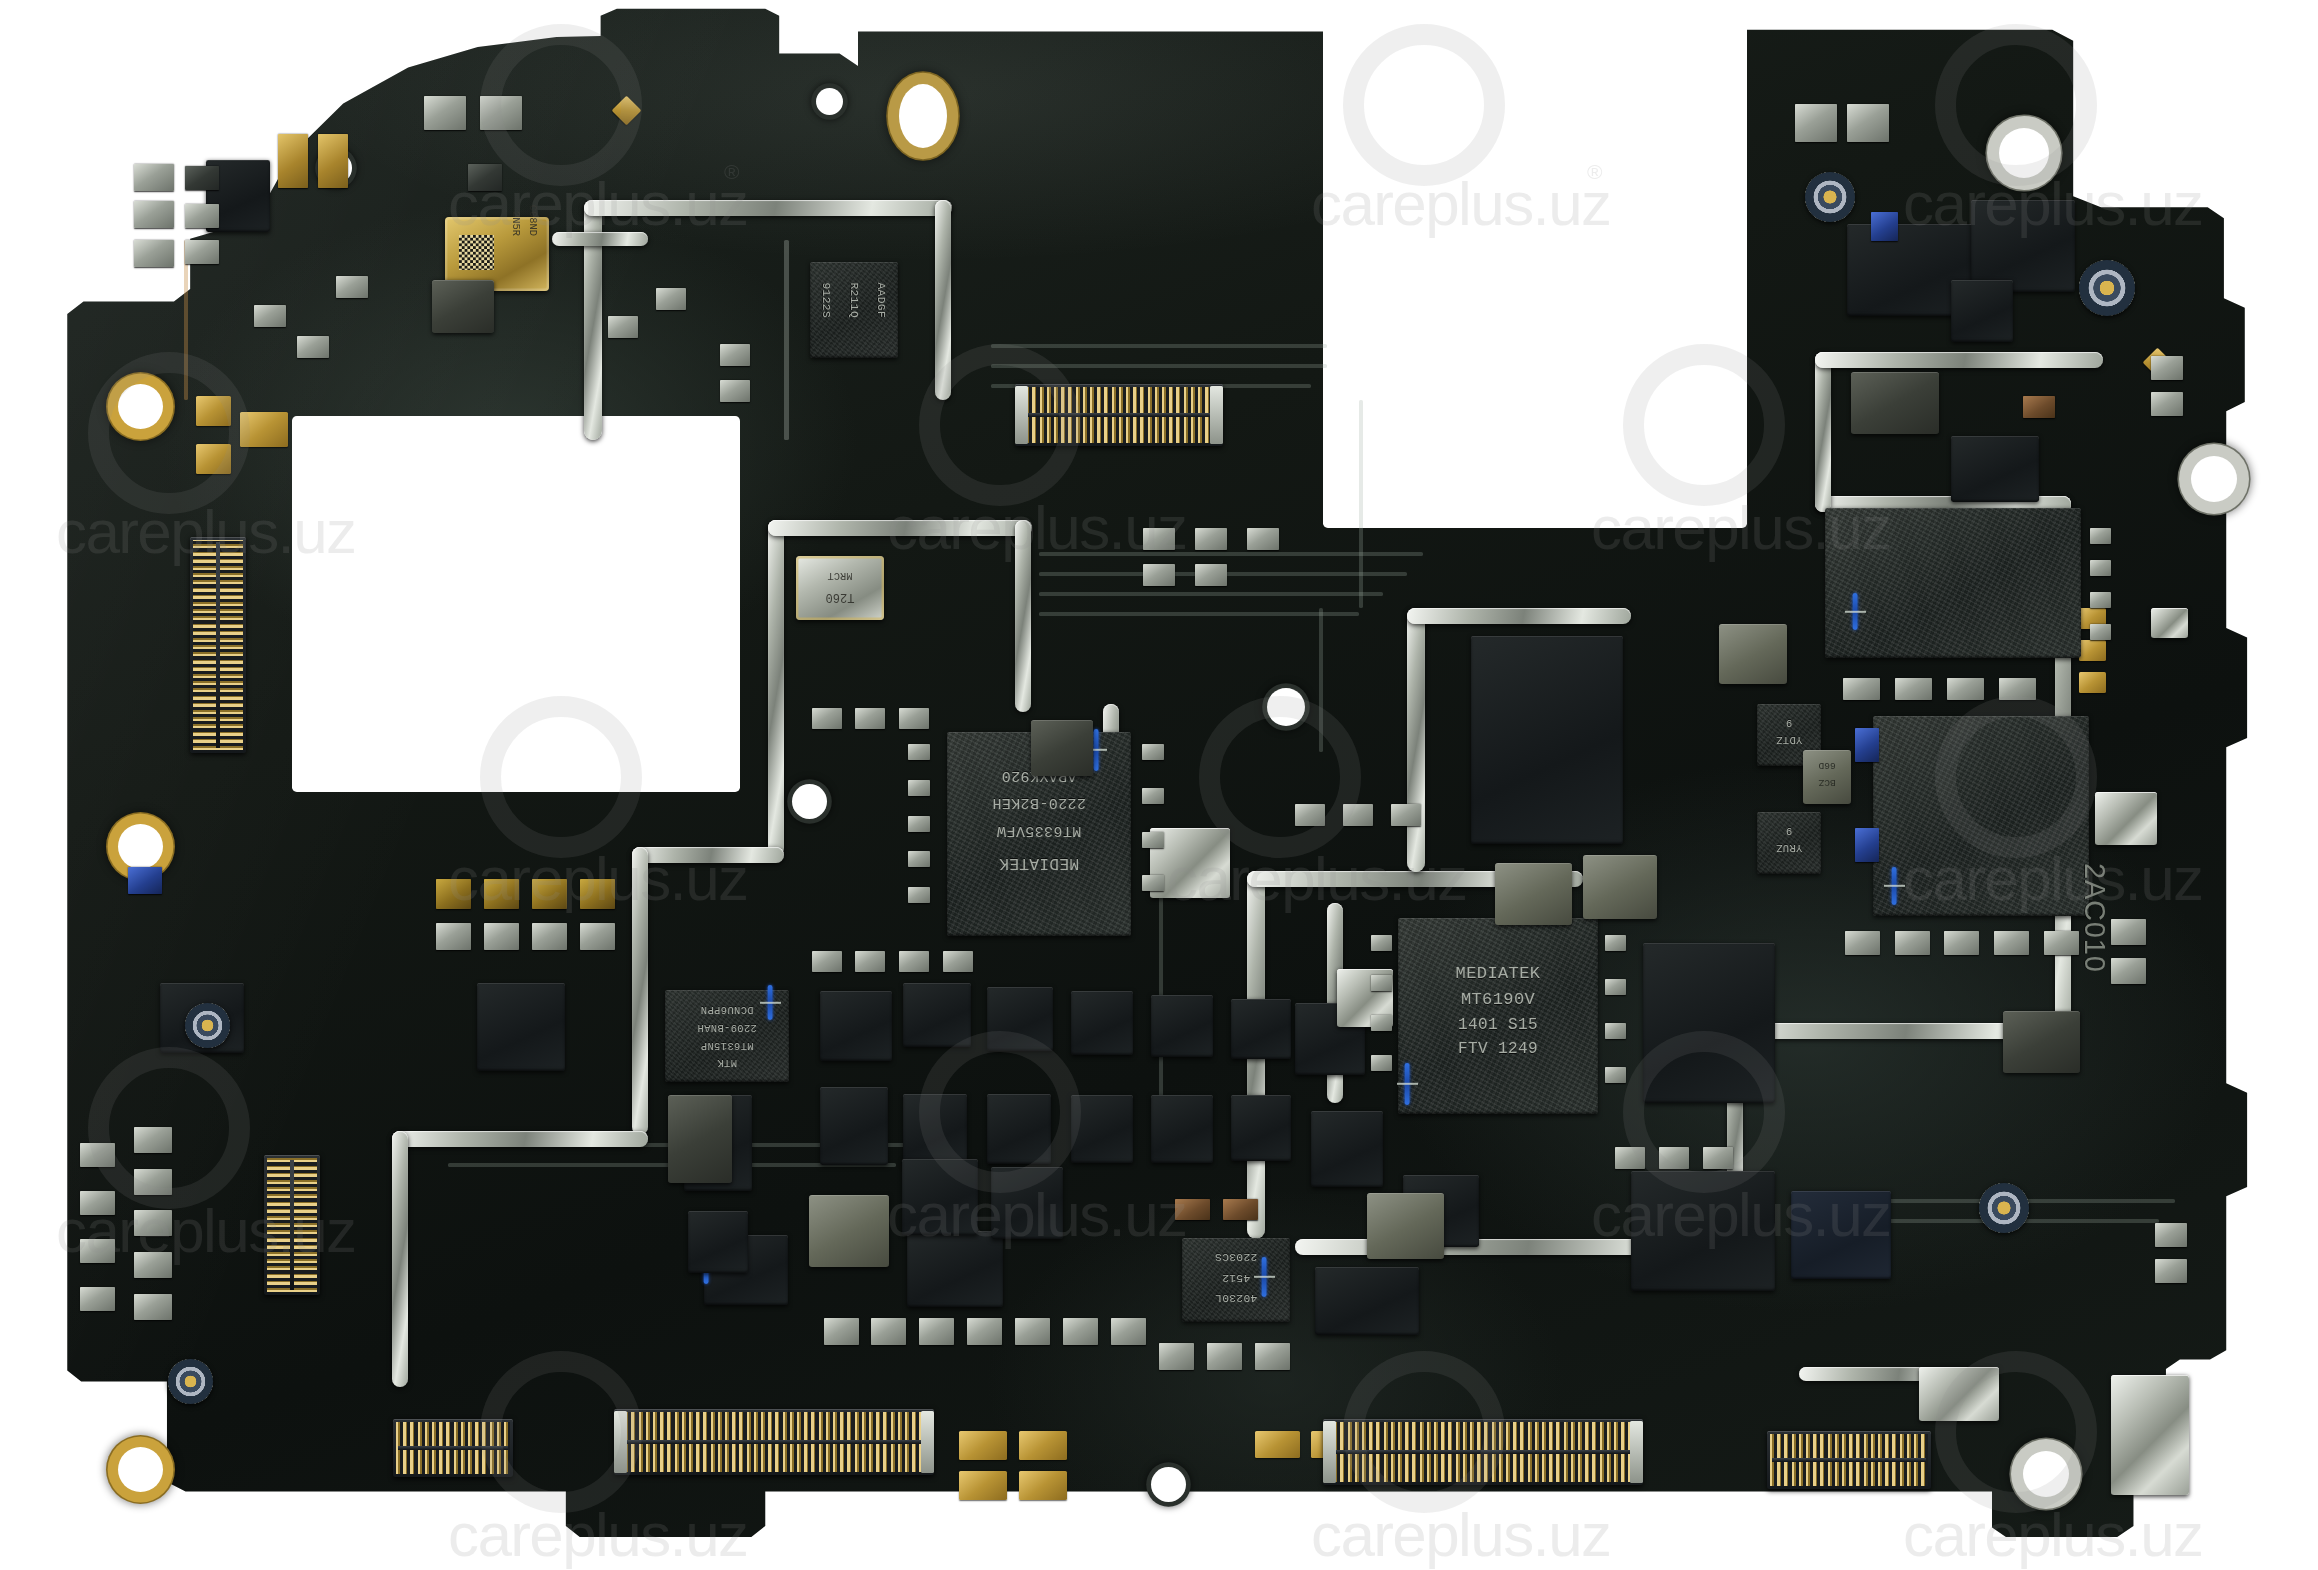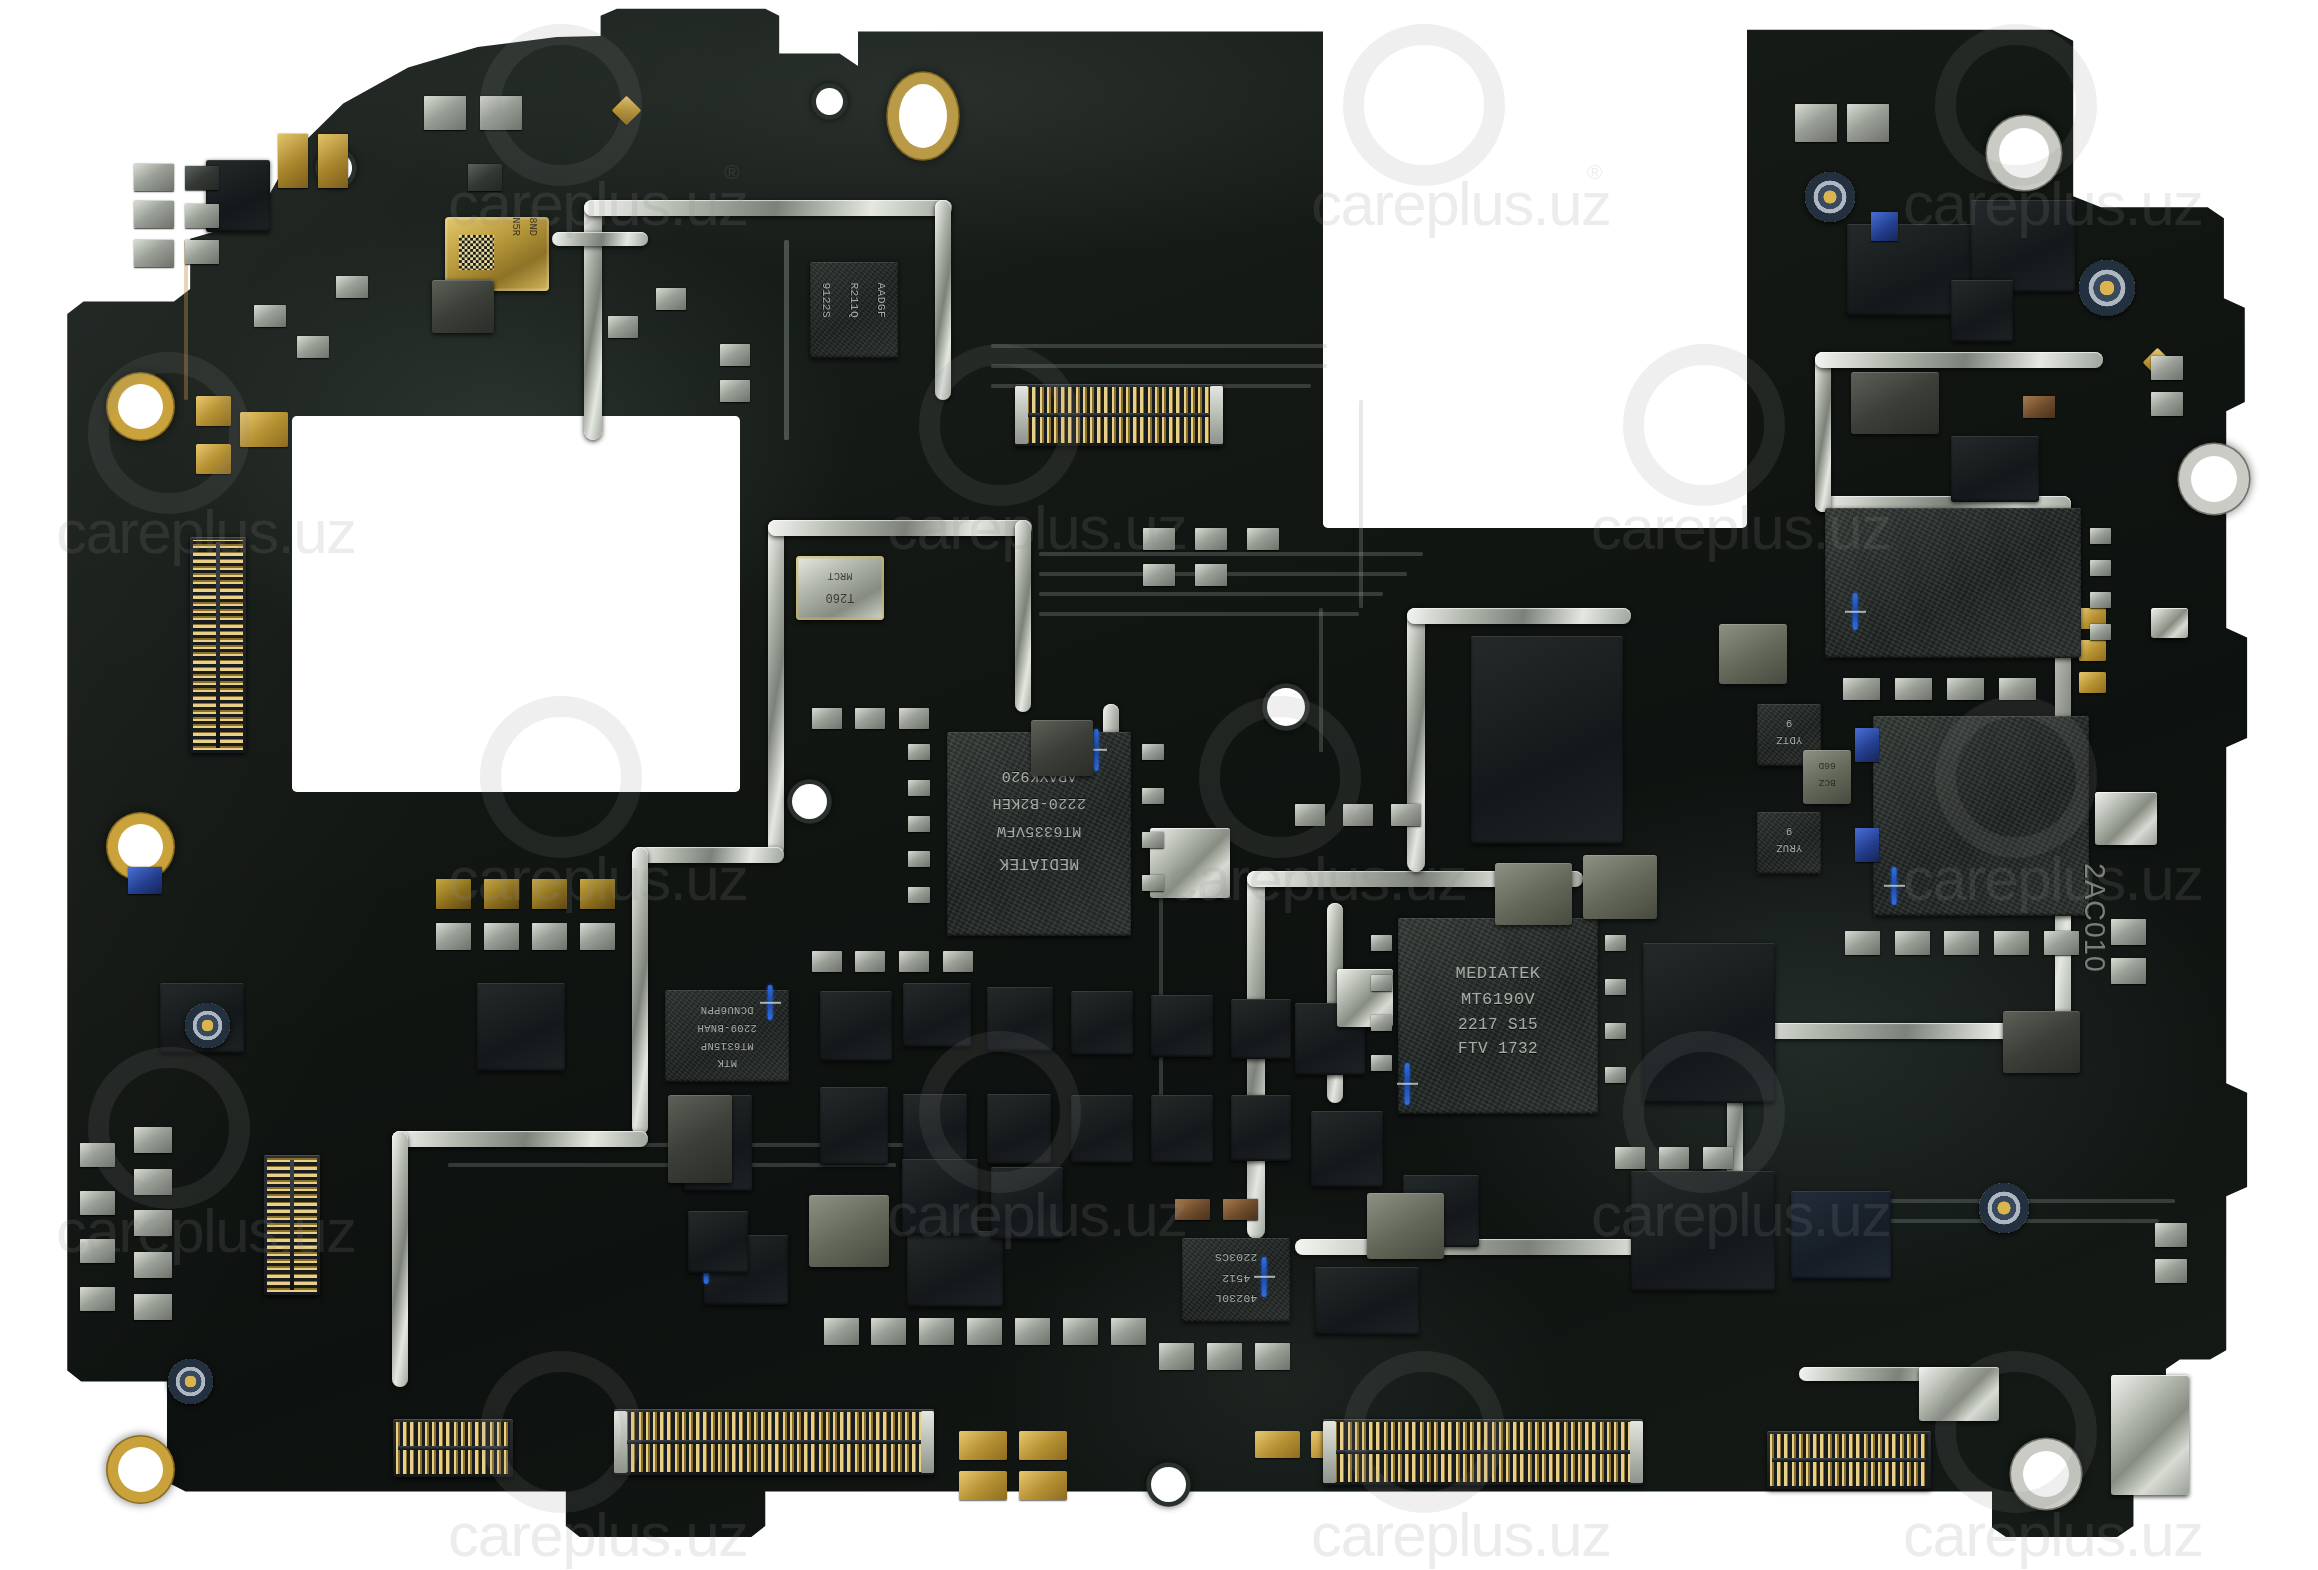--- a/index.html
+++ b/index.html
@@ -273,22 +273,22 @@
       </div>
     <div class="lbl" style="top:122px;font-size:16px;">
         <span class="lbltxt">MEDIATEK</span>
       </div>
   </div>
   <div class="marker" style="left:1094px;top:729px;width:4.8px;height:42px;"></div>
 
   <div class="chip big" style="left:1398px;top:918px;width:200px;height:196px;">
     <div class="lbl" style="top:46px;font-size:17px;">MEDIATEK</div>
     <div class="lbl" style="top:72px;font-size:17px;">MT6190V</div>
-    <div class="lbl" style="top:98px;font-size:16px;">2217   S15</div>
-    <div class="lbl" style="top:122px;font-size:16px;">FTV  1732</div>
+    <div class="lbl" style="top:98px;font-size:16px;">1401   S15</div>
+    <div class="lbl" style="top:122px;font-size:16px;">FTV  1249</div>
   </div>
   <div class="marker" style="left:1405px;top:1063px;width:4.8px;height:42px;"></div>
 
   <div class="chip rot180" style="left:665px;top:990px;width:124px;height:92px;">
     <div class="lbl" style="top:14.4px;font-size:10.4px;">
         <span class="lbltxt">DCNU6PPN</span>
       </div>
     <div class="lbl" style="top:32px;font-size:10.4px;">
         <span class="lbltxt">2209-BNAH</span>
       </div>

